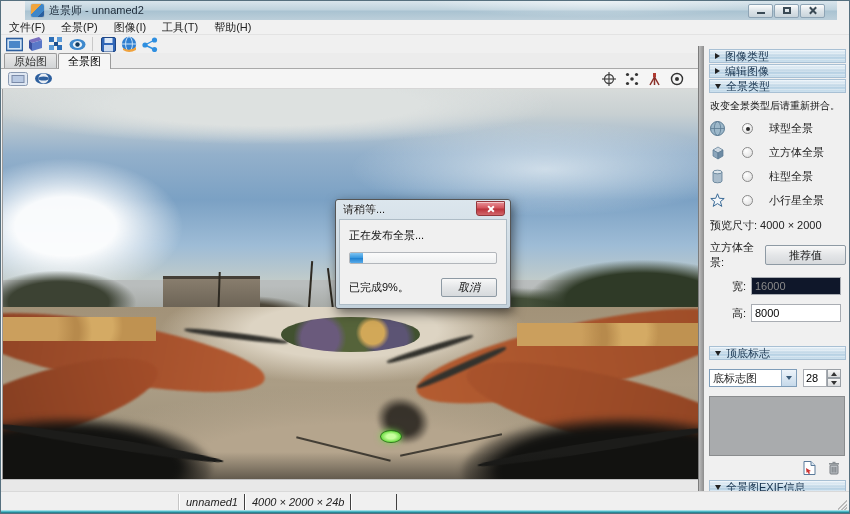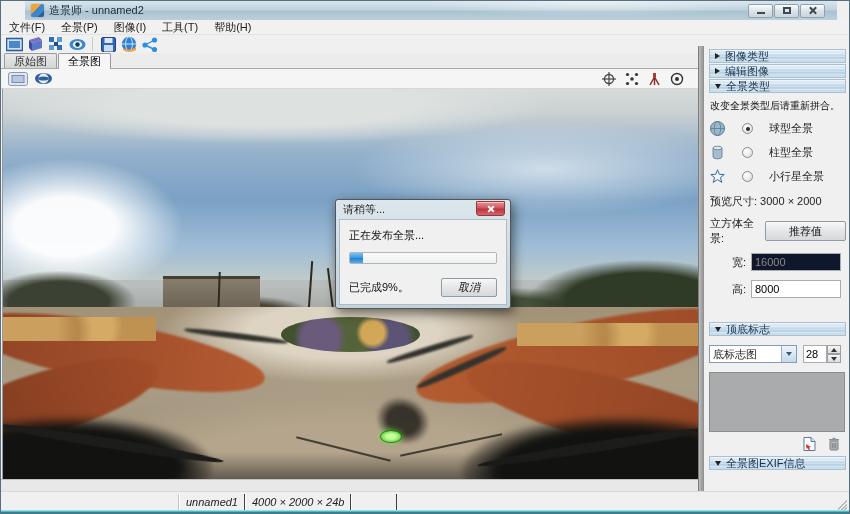--- a/index.html
+++ b/index.html
@@ -373,39 +373,50 @@
             <circle cx="7.5" cy="7.5" r="7" fill="#9db8ca" stroke="#5a7a92"></circle>
             <ellipse cx="7.5" cy="7.5" rx="3.2" ry="7" fill="none" stroke="#5a7a92" stroke-width="0.8"></ellipse>
             <line x1="0.5" y1="7.5" x2="14.5" y2="7.5" stroke="#5a7a92" stroke-width="0.8"></line>
           </svg>
       </span>
       <span class="radio checked"></span>
       <span>球型全景</span>
     </label>
     <label class="radio-row">
       <span class="ptico">
+        <svg width="15" height="15">
+            <polygon points="3,5 8,2 13,5 8,8" fill="#cdd8e2" stroke="#5a7a92" stroke-width="0.7"></polygon>
+            <polygon points="3,5 8,8 8,14 3,11" fill="#8ca6bc" stroke="#5a7a92" stroke-width="0.7"></polygon>
+            <polygon points="13,5 8,8 8,14 13,11" fill="#6d8ba4" stroke="#5a7a92" stroke-width="0.7"></polygon>
+          </svg>
+      </span>
+      <span class="radio"></span>
+      <span>立方体全景</span>
+    </label>
+    <label class="radio-row">
+      <span class="ptico">
         <svg width="13" height="15">
             <path d="M2 3 L2 12 A4.5 1.8 0 0 0 11 12 L11 3" fill="#a9bccb" stroke="#5a7a92" stroke-width="0.8"></path>
             <ellipse cx="6.5" cy="3" rx="4.5" ry="1.8" fill="#dde6ec" stroke="#5a7a92" stroke-width="0.8"></ellipse>
           </svg>
       </span>
       <span class="radio"></span>
       <span>柱型全景</span>
     </label>
     <label class="radio-row">
       <span class="ptico">
         <svg width="15" height="15">
             <polygon points="7.5,0.8 9.3,5.3 14.2,5.5 10.4,8.6 11.8,13.4 7.5,10.6 3.2,13.4 4.6,8.6 0.8,5.5 5.7,5.3" fill="#f2f6fa" stroke="#3a6a96" stroke-width="1"></polygon>
           </svg>
       </span>
       <span class="radio"></span>
       <span>小行星全景</span>
     </label>
 
-    <div class="preview-size">预览尺寸: 3000 × 2000</div>
+    <div class="preview-size">预览尺寸: 4000 × 2000</div>
 
     <div class="row">
       <span class="lbl" style="width:56px;text-align:left;padding-left:1px;">立方体全景:</span>
       <button class="btn btn-recommend">推荐值</button>
     </div>
     <div class="row">
       <span class="lbl">宽:</span>
       <input class="txt dis" value="16000" style="">
     </div>
     <div class="row" style="margin-top:9px;">

